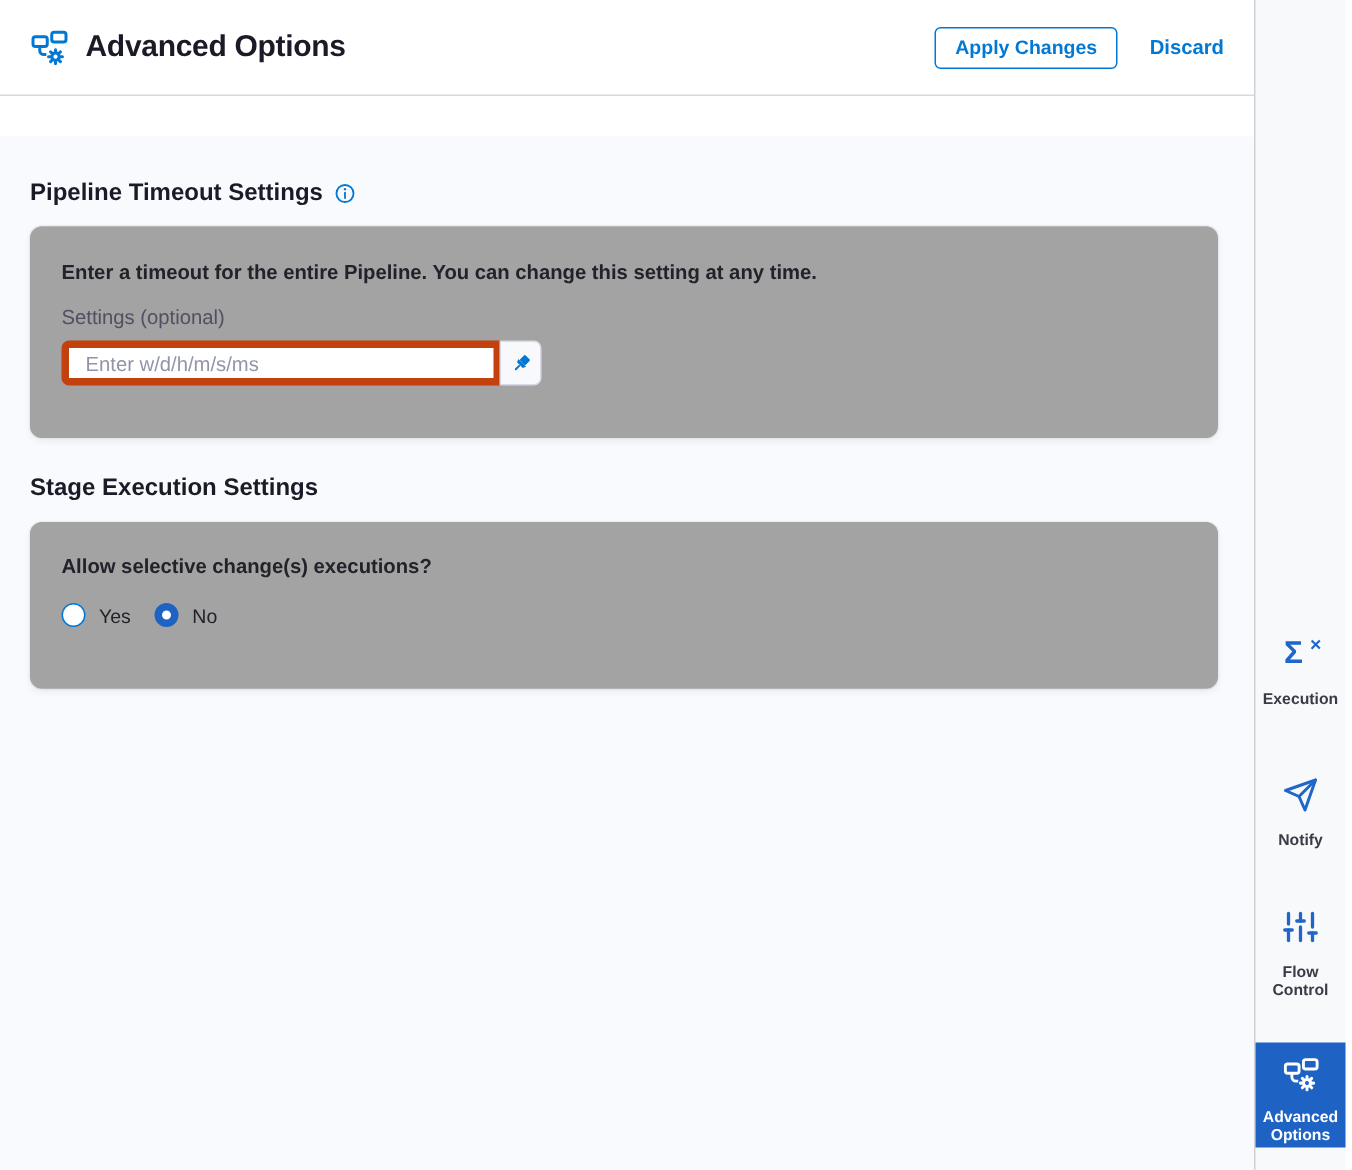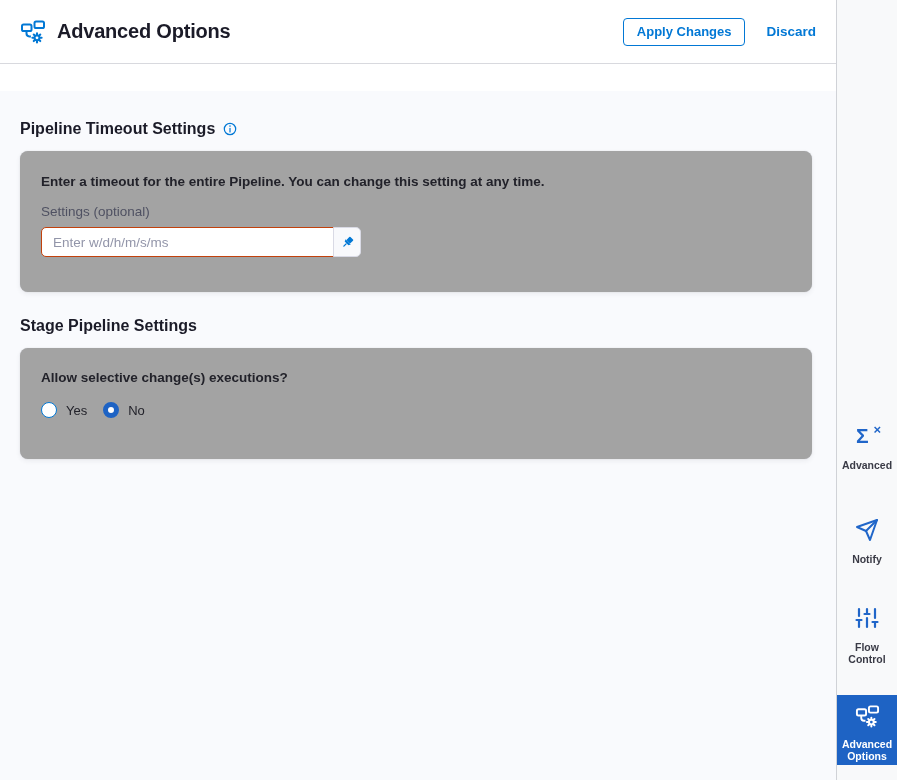--- a/index.html
+++ b/index.html
@@ -42,21 +42,21 @@
     width:792px; margin-top:13px; background:#a3a3a3; border-radius:8px;
     box-shadow:0 0 1px rgba(40,41,61,0.25), 0 2px 5px rgba(40,41,61,0.07);
     padding:23px 21px;
   }
   .card-timeout { height:141px; }
   .card-stage { height:111px; padding-top:22px; }
   .card-desc { font-size:13.5px; font-weight:700; color:#22222a; }
   .field-label { margin-top:15px; font-size:13.5px; font-weight:400; color:#4f5162; }
   .input-group { display:flex; margin-top:8px; width:320px; }
   .text-input {
-    flex:1; height:30px; border:1px solid #c2410c; border-radius:5px 0 0 5px;
+    flex:1; height:30px; border:5px solid #c2410c; border-radius:5px 0 0 5px;
     padding:0 11px; font-size:13.5px; font-family:inherit; color:#22222a;
     background:#fff; outline:none; min-width:0;
   }
   .text-input::placeholder { color:#9295a9; }
   .pin-btn {
     width:28px; height:30px; margin-left:-1px; border:1px solid #d9dae5;
     border-radius:0 5px 5px 0; background:#f8f9fc; color:var(--accent,#0278d5);
     display:flex; align-items:center; justify-content:center; cursor:pointer; padding:0;
   }
   .radio-row { display:flex; align-items:center; gap:16px; margin-top:17px; }
@@ -143,21 +143,21 @@
               <path d="M4.1 7 h7.8 l-1.1 2.4 h-5.6 z"></path>
               <rect x="7.3" y="9.4" width="1.4" height="4.8" rx="0.7"></rect>
             </g>
           </svg>
         </span>
       </button>
     </div>
   </div>
 
   <div class="section-heading mt">
-    <span>Stage Pipeline Settings</span>
+    <span>Stage Execution Settings</span>
   </div>
 
   <div class="card card-stage">
     <div class="card-desc">Allow selective change(s) executions?</div>
     <div class="radio-row">
       <label class="radio-option">
         <span class="radio-circle"></span>
         <span class="radio-label">Yes</span>
       </label>
       <label class="radio-option">
@@ -168,21 +168,21 @@
   </div>
 
 </div>
 
 <div class="sidebar">
 
   <div class="nav-item" style="top:424px;">
     <span class="nav-icon sigma-wrap">
       <span class="sigma">Σ</span><span class="sigma-x">×</span>
     </span>
-    <div class="nav-label">Advanced</div>
+    <div class="nav-label">Execution</div>
   </div>
 
   <div class="nav-item" style="top:518px;">
     <span class="nav-icon">
       <svg viewBox="0 0 24 24" width="24" height="24" fill="none" stroke="currentColor" stroke-width="2" stroke-linecap="round" stroke-linejoin="round">
         <line x1="22" y1="2" x2="11" y2="13"></line>
         <polygon points="22 2 15 22 11 13 2 9 22 2"></polygon>
       </svg>
     </span>
     <div class="nav-label">Notify</div>

